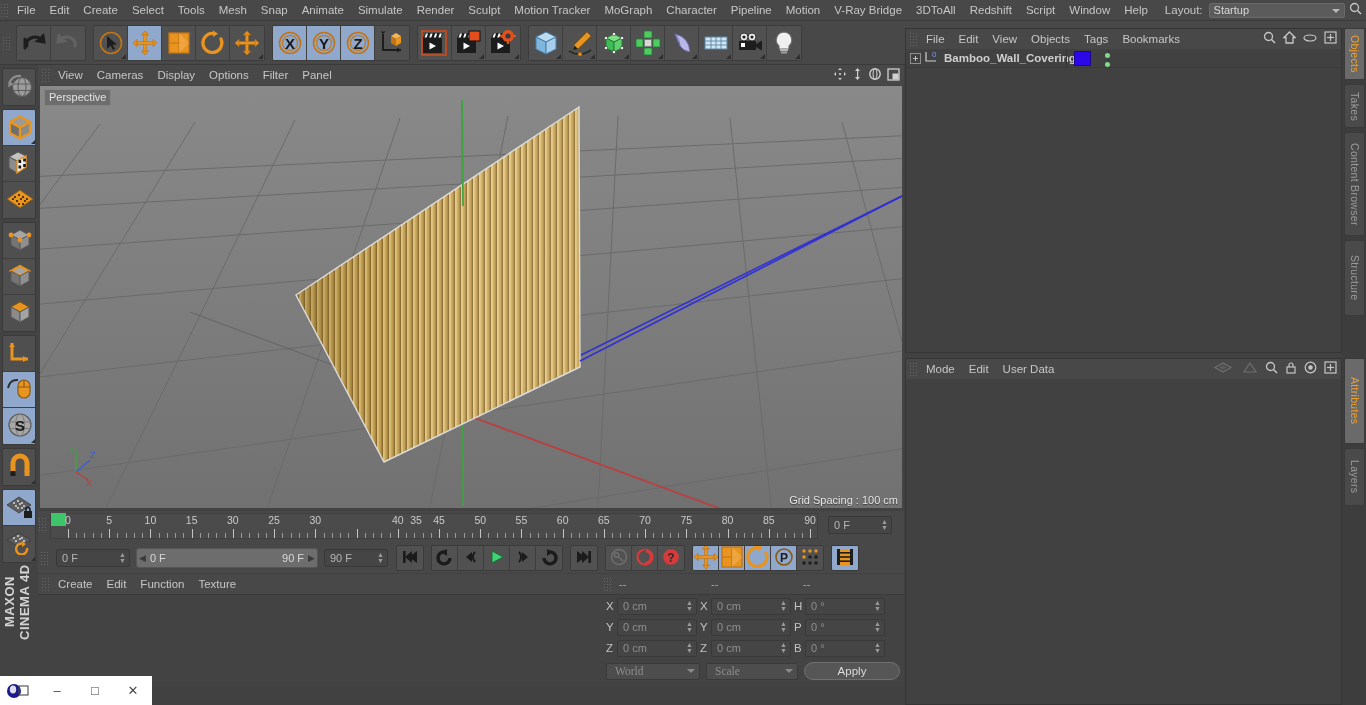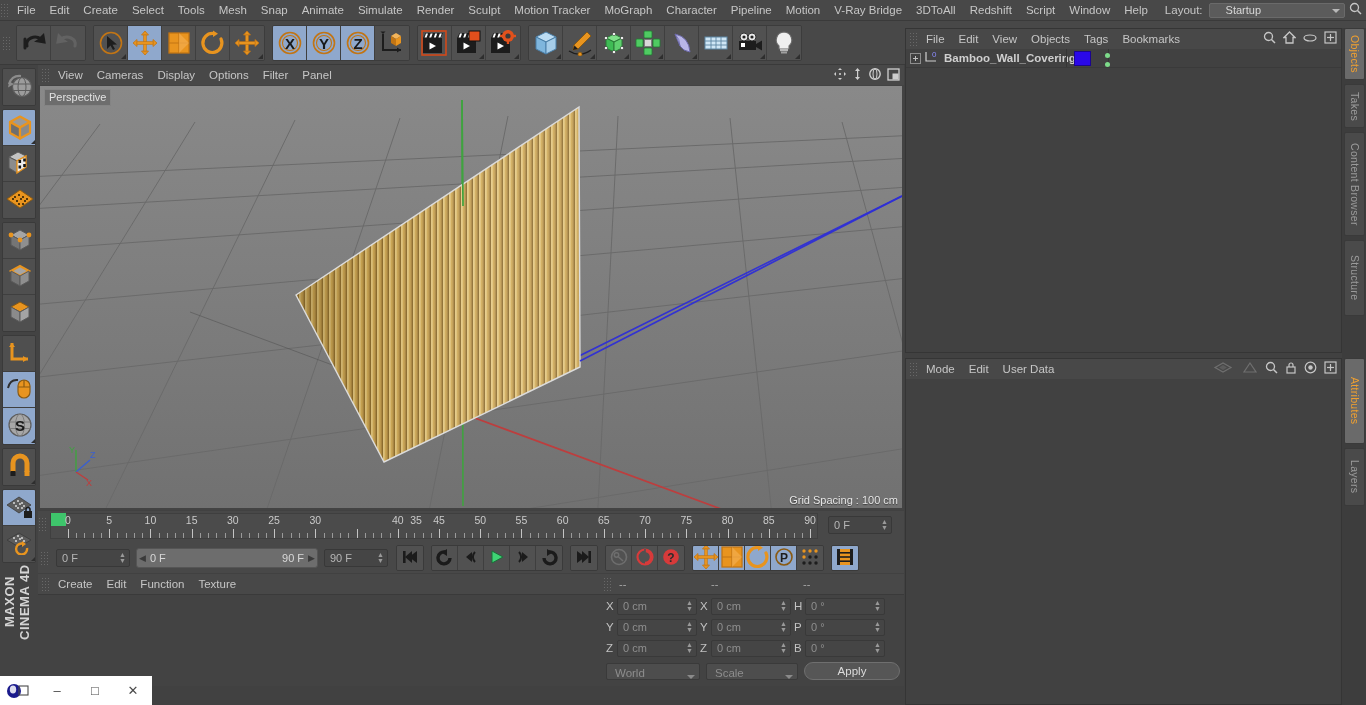--- a/index.html
+++ b/index.html
@@ -32,21 +32,21 @@
   #menubar {
     position: absolute; left: 0; top: 0; width: 1366px; height: 21px;
     background: #484848; display: flex; align-items: center;
     border-bottom: 1px solid #3a3a3a;
   }
   #menubar .spacer { flex: 1 1 auto; }
   #layout-label { padding: 0 6px 0 10px; color: #c6c6c6; font-size: 11.5px; }
   #layout-select {
     width: 140px; height: 15px; background: #5b5b5b;
     border: 1px solid #6a6a6a; border-radius: 2px;
-    display: flex; align-items: center; padding: 0 16px;
+    display: flex; align-items: center; padding: 0 4px;
     font-size: 11px; color: #d8d8d8; position: relative;
   }
   #layout-select .caret {
     position: absolute; right: 4px; top: 5px;
     width: 0; height: 0; border-left: 4px solid transparent;
     border-right: 4px solid transparent; border-top: 4px solid #b8b8b8;
   }
   .topsearch { width: 22px; text-align: center; color: #c6c6c6; font-size: 12px; }
 
   
@@ -228,22 +228,22 @@
   #coord-head .dd { width: 92px; text-align: left; padding-left: 6px; }
   .coordrow { display: flex; align-items: center; height: 20px; margin: 1px 4px 0 6px; }
   .axlabel { width: 11px; color: #c2c2c2; font-size: 11.5px; }
   .coordfield {
     height: 17px; background: #454545; border: 1px solid #393939; border-radius: 2px;
     display: flex; align-items: center; padding: 0 2px 0 5px;
     color: #8f8f8f; font-size: 11px; margin-right: 3px;
   }
   .ddbtn {
     height: 17px; background: #4d4d4d; border: 1px solid #3a3a3a;
-    border-radius: 2px; display: flex; align-items: flex-end;
-    padding: 0 4px 0 8px; color: #8d8d8d; font-size: 11.5px; position: relative;
+    border-radius: 2px; display: flex; align-items: center;
+    padding: 0 4px 0 8px; color: #8d8d8d; font-size: 11.5px; position: relative; font-family: Liberation Serif, serif;
   }
   .ddbtn .caret {
     margin-left: auto; width: 0; height: 0; border-left: 4px solid transparent;
     border-right: 4px solid transparent; border-top: 4px solid #8a8a8a;
   }
   #applybtn {
     height: 18px; flex: 1; background: #565656; border: 1px solid #6f6f6f;
     border-radius: 9px; color: #dcdcdc; font-size: 11.5px;
     display: flex; align-items: center; justify-content: center;
   }

